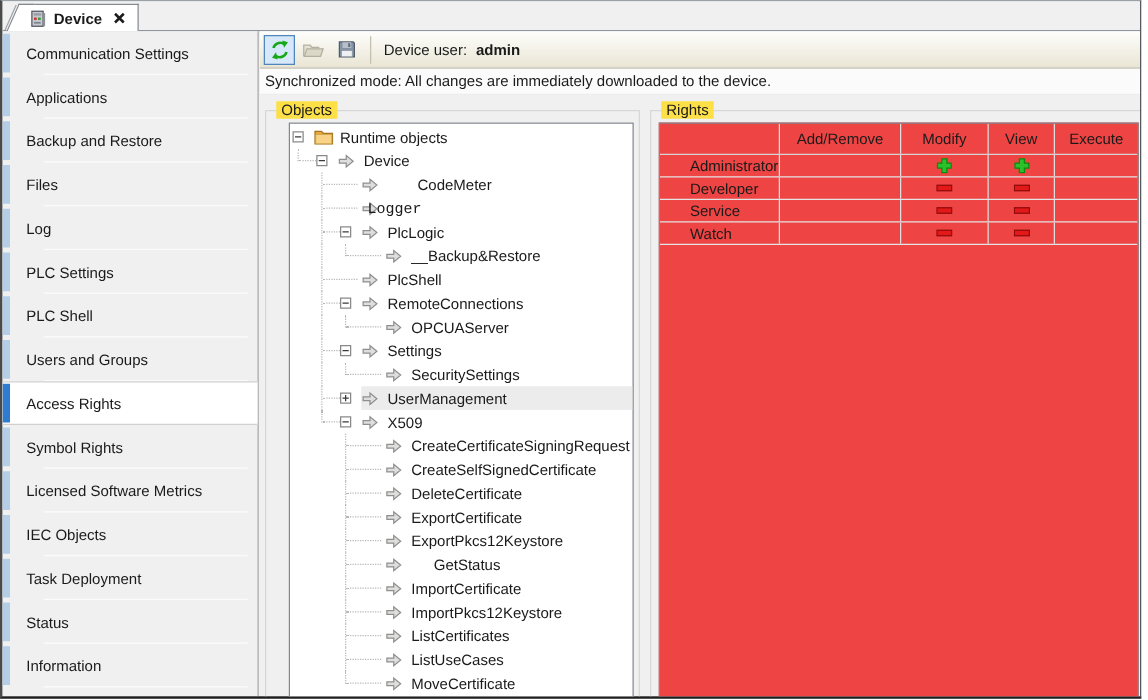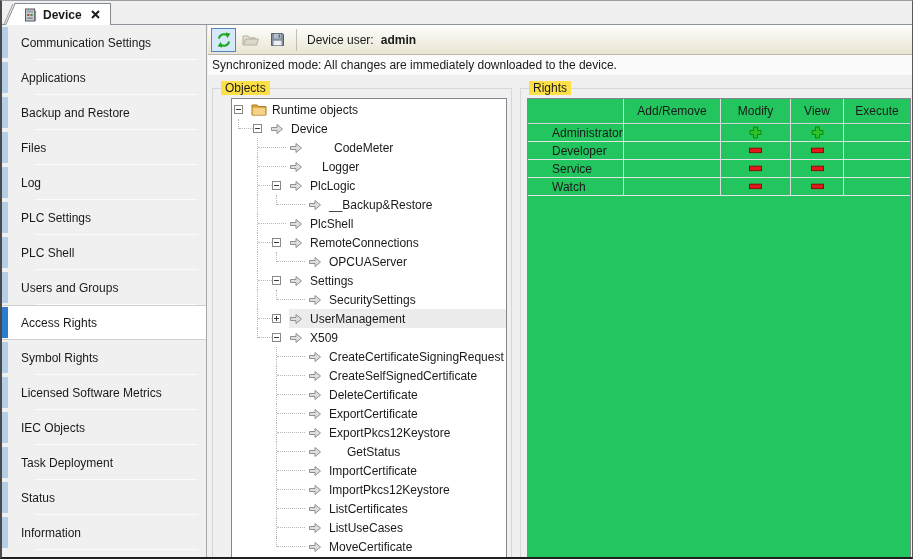--- a/index.html
+++ b/index.html
@@ -65,21 +65,21 @@
   .hconn{position:absolute;height:1px;border-top:1px dotted #b8b8b8;top:9px;}
   .ebox{position:absolute;top:5px;width:9px;height:9px;background:#fff;border:1px solid #898989;cursor:pointer;}
   .ebox i{position:absolute;background:#3a3a3a;}
   .ebox .h{left:1px;right:1px;top:3px;height:1px;}
   .ebox .v{top:1px;bottom:1px;left:3px;width:1px;}
   .ticon{position:absolute;top:3px;width:16px;height:13px;}
   .tlabel{position:absolute;top:0;height:19px;display:flex;align-items:center;padding:0 3px;white-space:nowrap;}
   .row-hl{position:absolute;top:0;bottom:0;right:0;background:#ececec;}
 
   
-  .rtable{position:absolute;left:319px;top:22px;width:384px;height:462px;background:#22c55e;
+  .rtable{position:absolute;left:319px;top:22px;width:384px;height:462px;background:#ef4444;
           border:1px solid #828790;overflow:hidden;}
   .rt-row{display:grid;grid-template-columns:96px 97px 70px 53px 1fr;}
   .rt-row.head{height:25px;border-bottom:1px solid #d4d4d4;}
   .rt-row.body{height:18px;border-bottom:1px solid #e3e3e3;}
   .rt-cell{display:flex;align-items:center;justify-content:center;border-right:1px solid #dcdcdc;overflow:hidden;}
   .rt-cell:last-child{border-right:none;}
   .rt-cell.rowlabel{justify-content:flex-start;padding-left:24px;}
   .sym{display:flex;align-items:center;justify-content:center;}
   svg{display:block;}
 </style>
@@ -256,21 +256,21 @@
               <div class="tlabel" style="left: 75px; margin-left: 24px;">CodeMeter</div>
             </div>
             <div class="trow">
               <div class="guide" style="left: 25px;"></div>
               <div class="hconn" style="left: 26px; width: 28px;"></div>
               <div class="ticon" style="left: 57px;">
                 <svg width="14" height="14" viewBox="0 0 14 14">
                   <polygon points="1.5,5.5 7,5.5 7,2.5 12.5,7 7,11.5 7,8.5 1.5,8.5" fill="#dededd" stroke="#8f8f8f" stroke-width="1"></polygon>
                 </svg>
               </div>
-              <div class="tlabel" style="left: 87px;">Logger</div>
+              <div class="tlabel" style="left: 59px; font-family: Liberation Mono, monospace;">Logger</div>
             </div>
             <div class="trow">
               <div class="guide" style="left: 25px;"></div>
               <div class="hconn" style="left: 26px; width: 14px;"></div>
               <div class="ebox" style="left: 40px;">
                 <i class="h"></i>
               </div>
               <div class="ticon" style="left: 57px;">
                 <svg width="14" height="14" viewBox="0 0 14 14">
                   <polygon points="1.5,5.5 7,5.5 7,2.5 12.5,7 7,11.5 7,8.5 1.5,8.5" fill="#dededd" stroke="#8f8f8f" stroke-width="1"></polygon>

